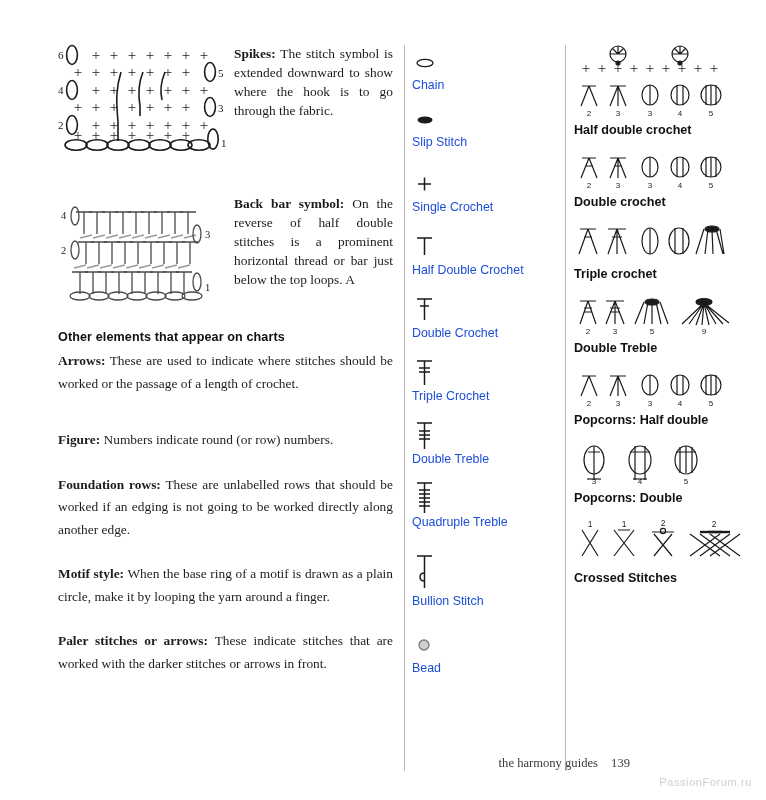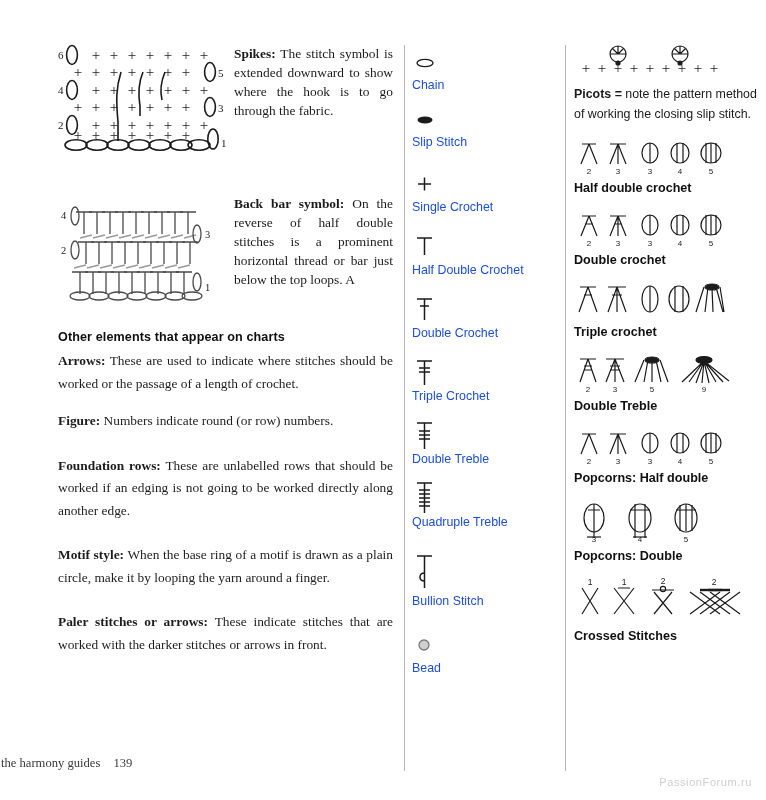--- a/index.html
+++ b/index.html
@@ -62,22 +62,22 @@
   }
   .r-para{
     font-family:"Liberation Sans",sans-serif;
     font-size:12.4px;line-height:20px;color:#1b1b1b;
     margin-bottom:14px;
   }
   .r-para b{font-weight:bold;}
 
   
   .footer{
-    position:absolute;left:1px;top:756px;width:634px;
-    padding-right:22px;
+    position:absolute;left:18px;top:756px;width:634px;
+    text-align:right;padding-right:22px;
     font-family:"Liberation Serif",serif;
     font-size:12.6px;color:#3a3a3a;
     box-sizing:border-box;
   }
   .footer .pg{margin-left:10px;}
   .watermark{
     position:absolute;right:14px;top:776px;
     font-family:"Liberation Sans",sans-serif;
     font-size:11px;color:#cfcfcf;letter-spacing:.6px;
   }
@@ -280,21 +280,21 @@
     </div>
 
 
     <div class="subhead" style="margin-top:24px;">Other elements that appear on charts</div>
 
     <div class="para" style="margin-top:6px;">
       <b>Arrows:</b>
       <span>These are used to indicate where stitches should be worked or the passage of a length of crochet.</span>
     </div>
 
-    <div class="para" style="margin-top:15px;">
+    <div class="para" style="margin-top:34px;">
       <b>Figure:</b>
       <span>Numbers indicate round (or row) numbers.</span>
     </div>
 
     <div class="para" style="margin-top:22px;">
       <b>Foundation rows:</b>
       <span>These are unlabelled rows that should be worked if an edging is not going to be worked directly along another edge.</span>
     </div>
 
     <div class="para" style="margin-top:22px;">
@@ -435,24 +435,20 @@
           <text x="60" y="29">+</text>
             <text x="76" y="29">+</text>
             <text x="92" y="29">+</text>
           <text x="108" y="29">+</text>
             <text x="124" y="29">+</text>
             <text x="140" y="29">+</text>
         </g>
       </svg>
     </div>
 
-    <div class="r-para" style="margin-top:4px;">
-      <b>Picots =</b>
-      <span>note the pattern method of working the closing slip stitch.</span>
-    </div>
 
     <div>
       <svg width="176" height="40" viewBox="0 0 176 40">
         <g stroke="#1b1b1b" fill="none" stroke-width="1.2">
           <path d="M8 6 h14 M15 6 l-8 20 M15 6 l8 20"></path>
           <path d="M36 6 h16 M44 6 v20 M44 6 l-8 20 M44 6 l8 20"></path>
           <g>
               <ellipse cx="76" cy="15" rx="8" ry="10"></ellipse>
               <path d="M76 5 v20"></path>
             </g>

